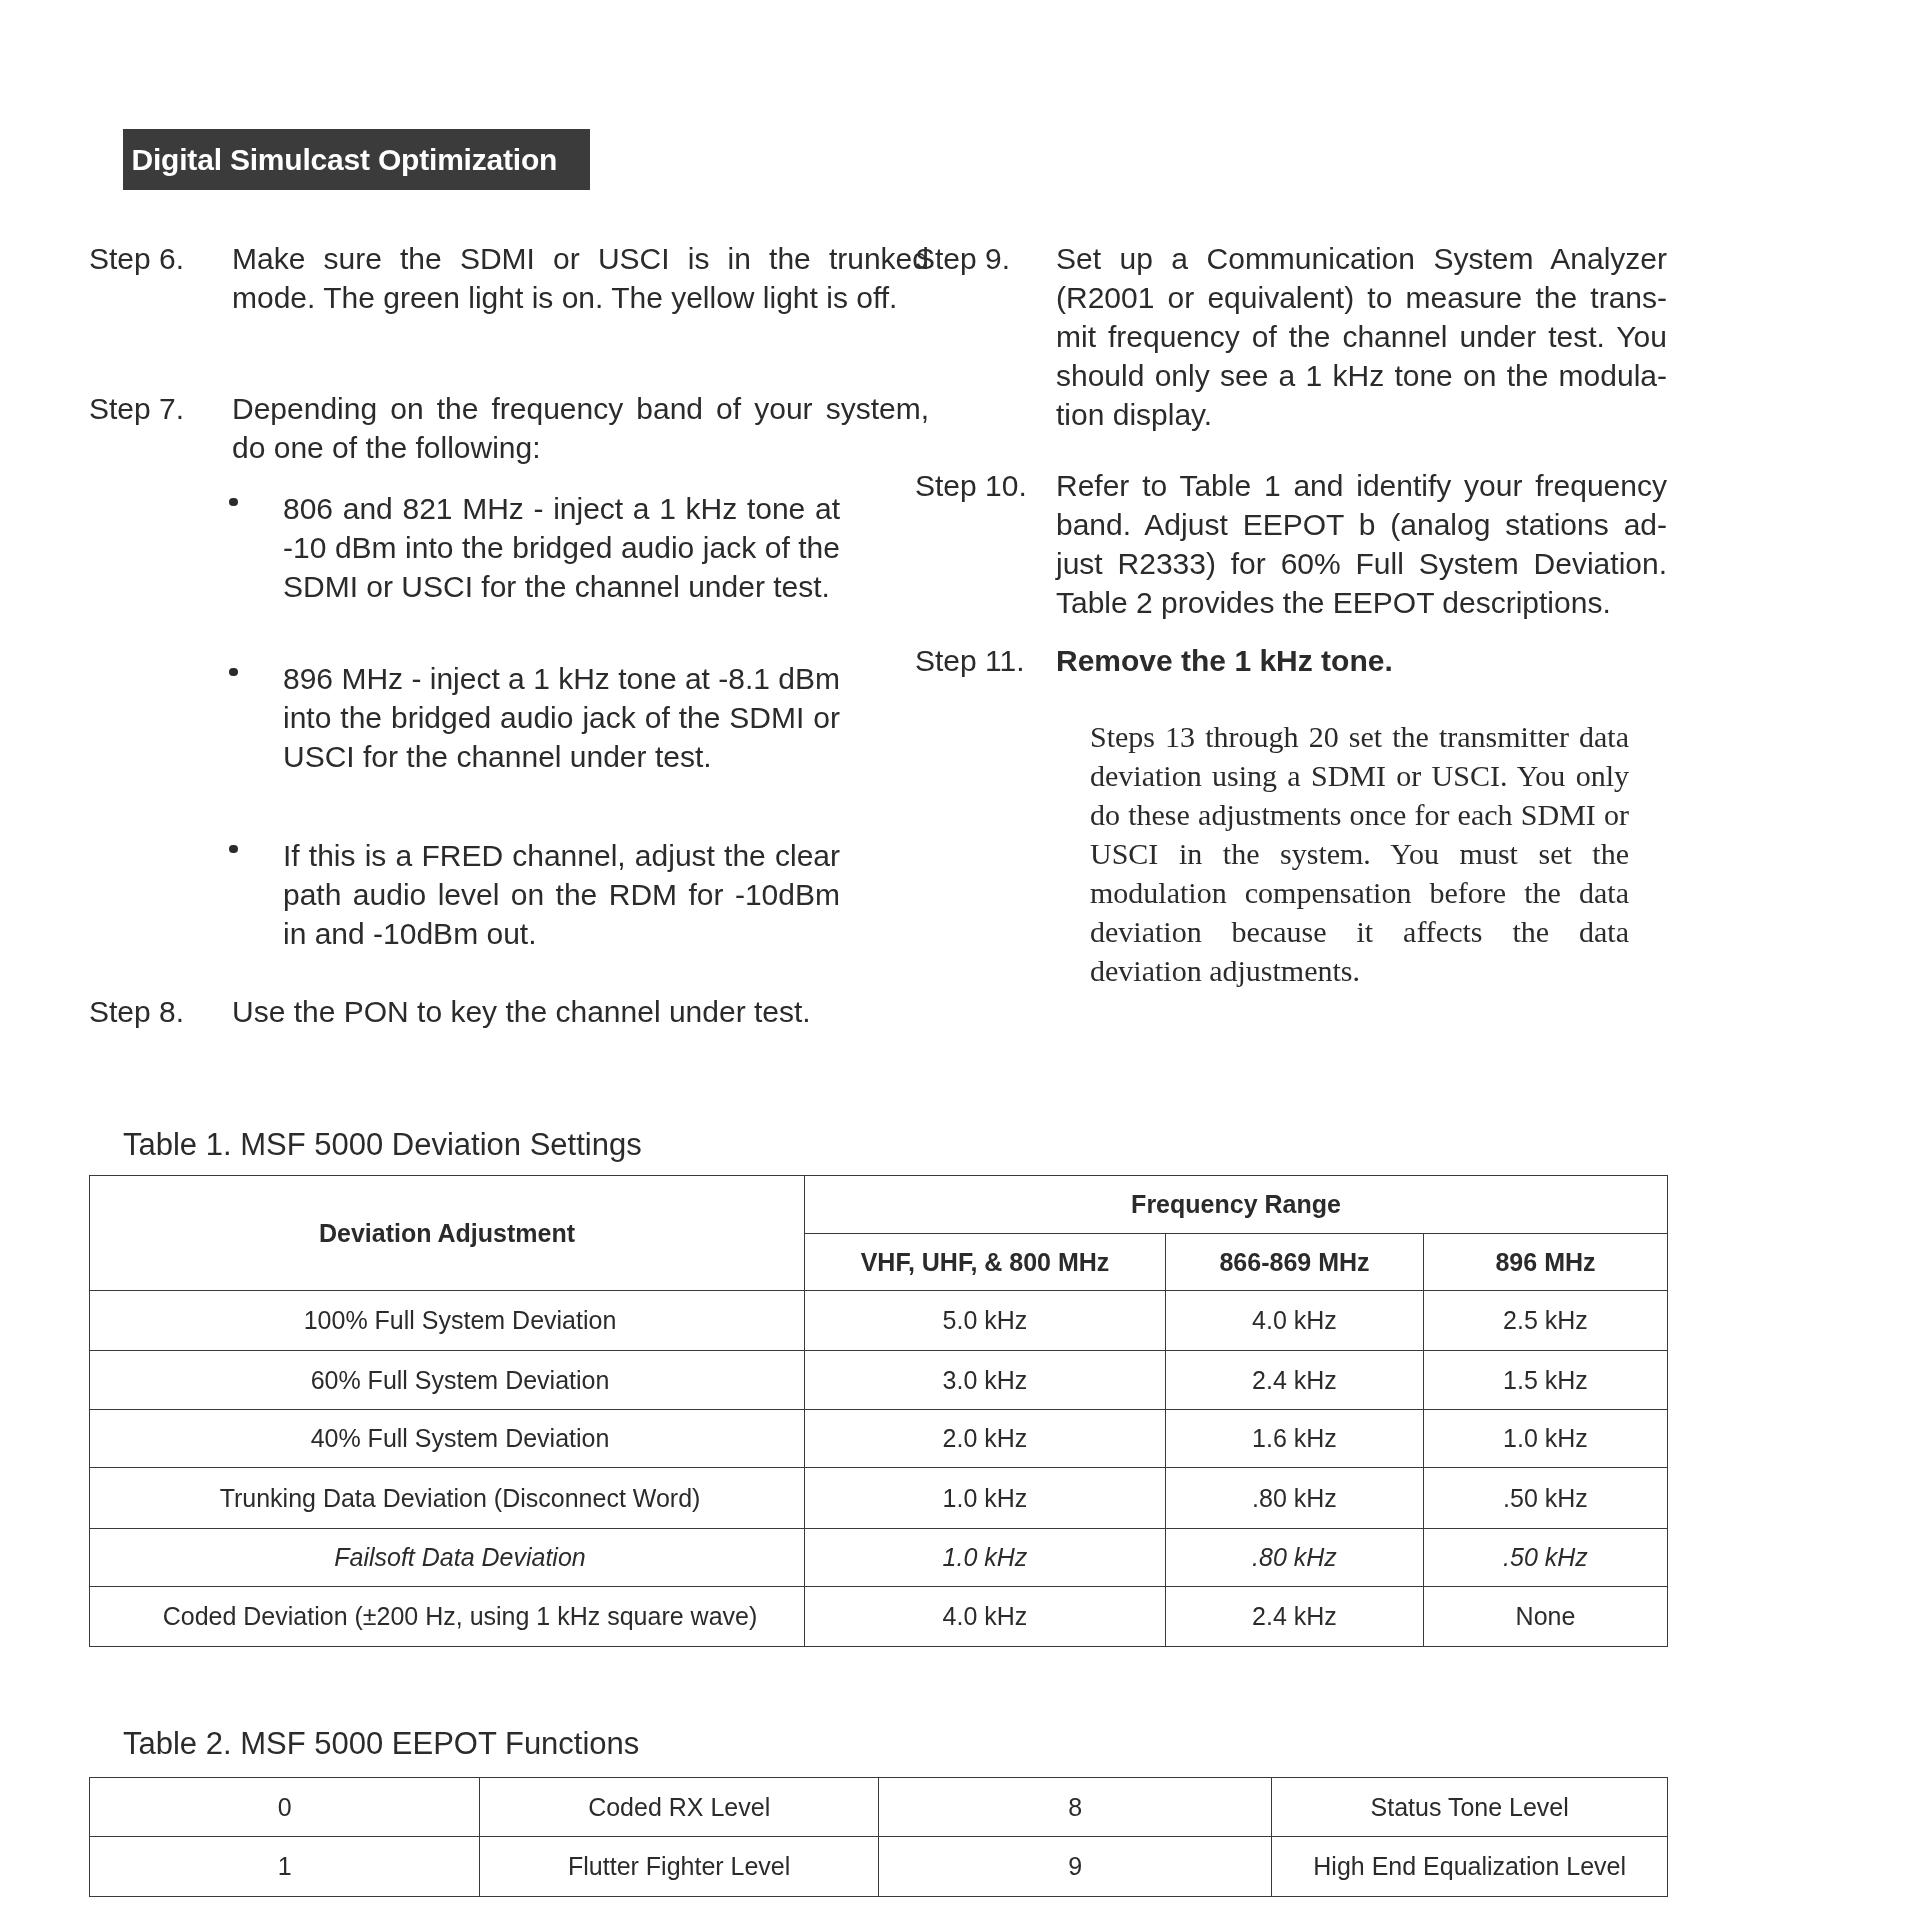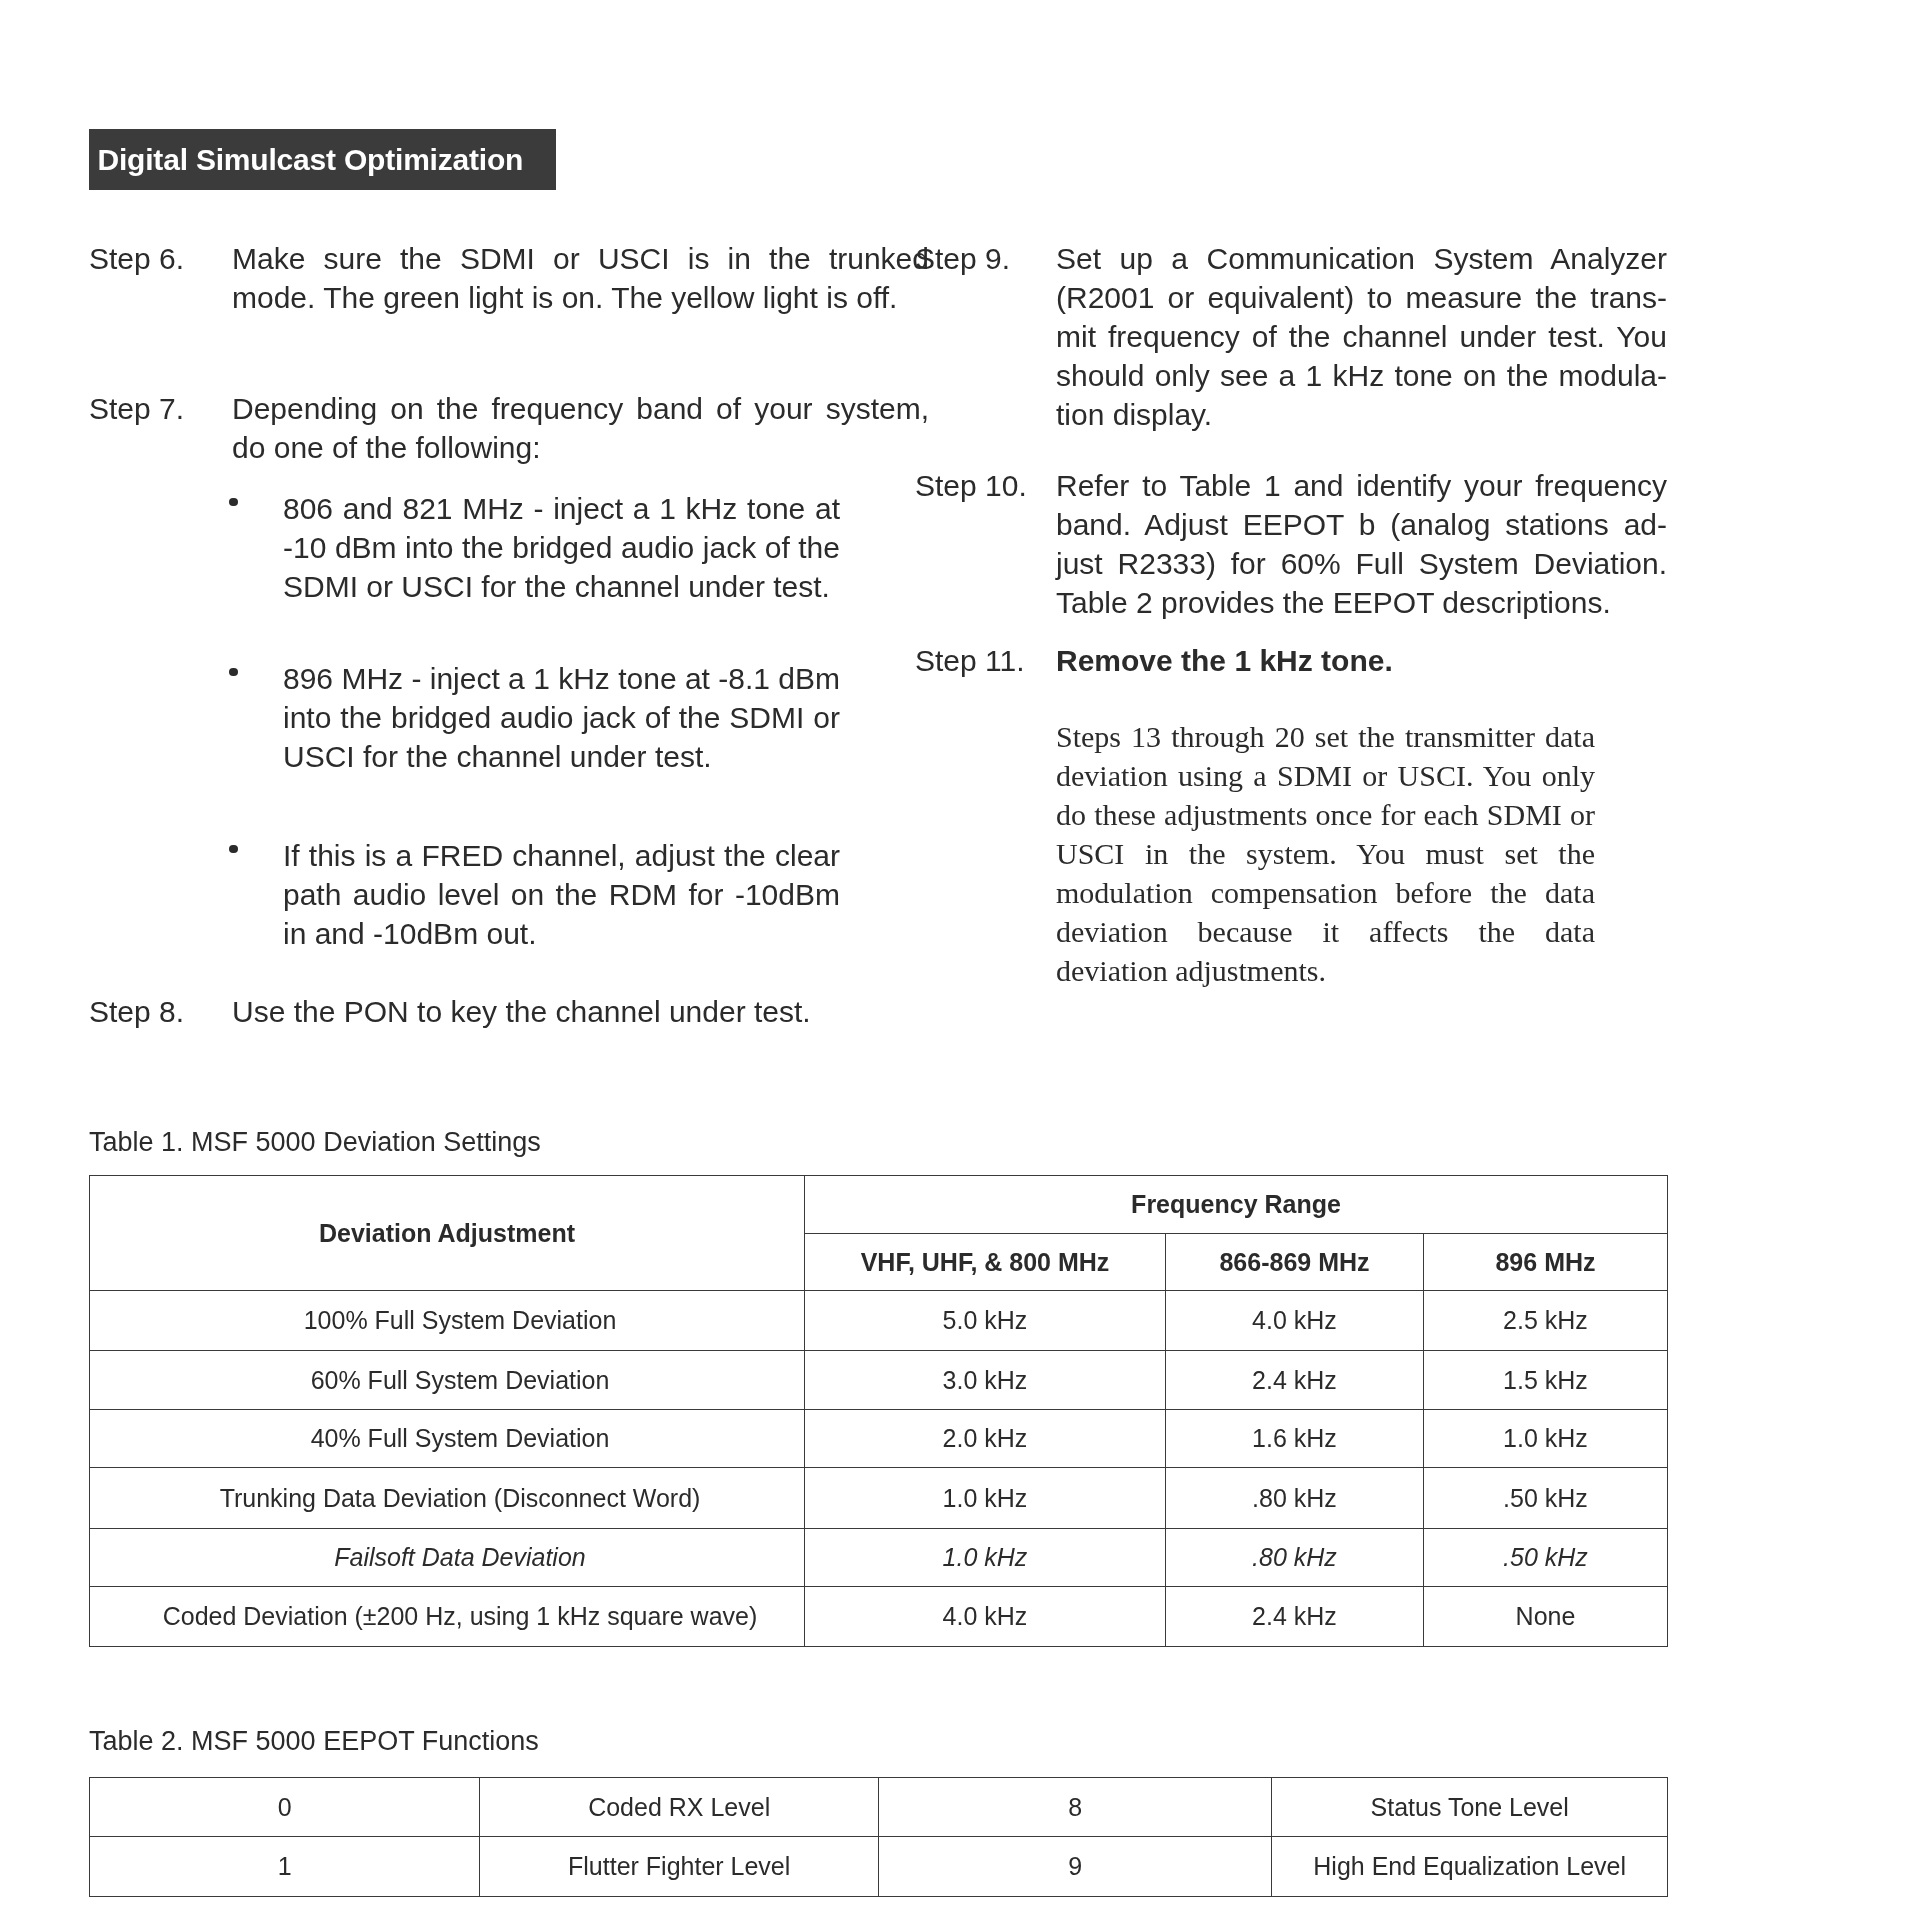--- a/index.html
+++ b/index.html
@@ -1,30 +1,30 @@
 <!DOCTYPE html>
 <html style="font-size:6.2px"><head>
 <meta charset="utf-8">
 <style>
   html, body { margin:0; padding:0; background:#ffffff; }
   body { width:1937px; height:2555px; position:relative; overflow:hidden;
          font-family:"Liberation Sans", sans-serif; color:#2b2b2b; }
-  .abs { position:absolute; }
+  .abs { position:absolute;margin-left:34px; }
   .banner { left:89px; top:129px; width:467px; height:61px; background:#3b3b3b;
             color:#ffffff; font-weight:bold; font-size:30px; line-height:61px;
             padding-left:8.5px; box-sizing:border-box; letter-spacing:-0.2px; white-space:nowrap; }
   .body-text { font-size:30px; line-height:39px; }
   .step { position:absolute; }
   .step .label { position:absolute; left:0; top:0; white-space:nowrap; }
   .step .text { position:absolute; text-align:justify; }
   .bullet { position:absolute; }
   .bullet .dot { position:absolute; width:8.5px; height:8.5px; border-radius:50%; background:#2b2b2b; }
   .bullet .text { position:absolute; text-align:justify; }
   .note-title { font-weight:bold; text-align:center; }
-  .caption { font-size:27px; white-space:nowrap; }
+  .caption { font-size:31px; white-space:nowrap; }
   table.doc { position:absolute; border-collapse:collapse; font-size:25px; }
   table.doc td, table.doc th { border:1.9px solid #3a3a3a; padding:0; text-align:center; vertical-align:middle; }
   table.doc th { font-weight:bold; }
   table.doc td.left { text-align:center; padding-left:26px; }
 </style>
 </head>
 <body>
 
 <div class="abs banner">Digital Simulcast Optimization</div>
 

